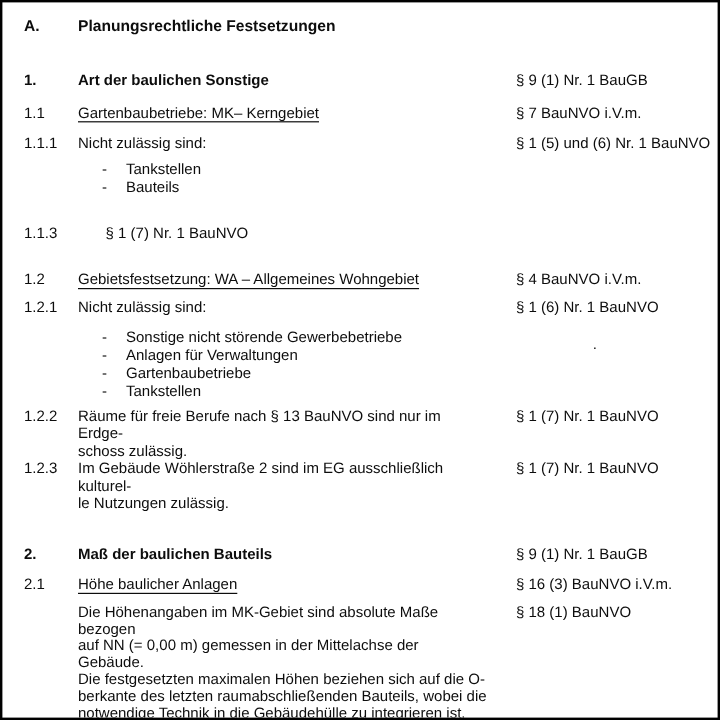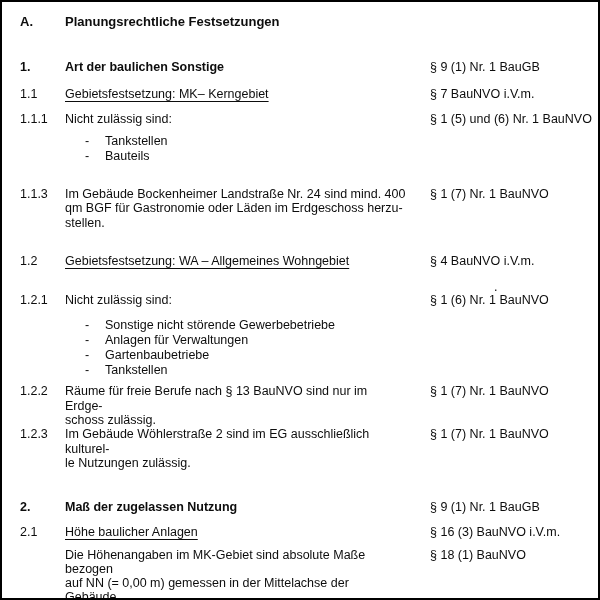--- a/index.html
+++ b/index.html
@@ -41,21 +41,21 @@
   </div>
 
   <div class="row" style="margin-top:31px">
     <div class="c-num b">1.</div>
     <div class="c-main b">Art der baulichen Sonstige</div>
     <div class="c-ref">§ 9 (1) Nr. 1 BauGB</div>
   </div>
 
   <div class="row" style="margin-top:12px">
     <div class="c-num">1.1</div>
-    <div class="c-main"><span class="u">Gebietsfestsetzung: MK– Kerngebiet</span></div>
+    <div class="c-main"><span class="u">Gartenbaubetriebe: MK– Kerngebiet</span></div>
     <div class="c-ref">§ 7 BauNVO i.V.m.</div>
   </div>
 
   <div class="row" style="margin-top:10px">
     <div class="c-num">1.1.1</div>
     <div class="c-main">Nicht zulässig sind:</div>
     <div class="c-ref">§ 1 (5) und (6) Nr. 1 BauNVO</div>
   </div>
 
   <div class="row" style="margin-top:7px">
@@ -67,33 +67,30 @@
       </div>
       <div class="bullet">
         <span class="dash">-</span>
         <span>Bauteils</span>
       </div>
     </div>
   </div>
 
   <div class="row" style="margin-top:23px">
     <div class="c-num">1.1.3</div>
-    <div class="c-main text">Im Gebäude Bockenheimer Landstraße Nr. 24 sind mind. 400
-qm BGF für Gastronomie oder Läden im Erdgeschoss herzu-
-stellen.</div>
     <div class="c-ref">§ 1 (7) Nr. 1 BauNVO</div>
   </div>
 
   <div class="row" style="margin-top:24px">
     <div class="c-num">1.2</div>
     <div class="c-main"><span class="u">Gebietsfestsetzung: WA – Allgemeines Wohngebiet</span></div>
     <div class="c-ref">§ 4 BauNVO i.V.m.</div>
   </div>
 
-  <div class="row" style="margin-top:24px">
+  <div class="row" style="margin-top:8px">
     <div class="c-num">1.2.1</div>
     <div class="c-main">Nicht zulässig sind:</div>
     <div class="c-ref">§ 1 (6) Nr. 1 BauNVO</div>
   </div>
 
   <div class="row" style="margin-top:10px">
     <div class="c-num"></div>
     <div class="c-main">
       <div class="bullet">
         <span class="dash">-</span>
@@ -123,21 +120,21 @@
 
   <div class="row" style="">
     <div class="c-num">1.2.3</div>
     <div class="c-main text">Im Gebäude Wöhlerstraße 2 sind im EG ausschließlich kulturel-
 le Nutzungen zulässig.</div>
     <div class="c-ref">§ 1 (7) Nr. 1 BauNVO</div>
   </div>
 
   <div class="row" style="margin-top:29px">
     <div class="c-num b">2.</div>
-    <div class="c-main b">Maß der zugelassen Nutzung</div>
+    <div class="c-main b">Maß der baulichen Bauteils</div>
     <div class="c-ref">§ 9 (1) Nr. 1 BauGB</div>
   </div>
 
   <div class="row" style="margin-top:10px">
     <div class="c-num">2.1</div>
     <div class="c-main"><span class="u">Höhe baulicher Anlagen</span></div>
     <div class="c-ref">§ 16 (3) BauNVO i.V.m.</div>
   </div>
 
   <div class="row" style="margin-top:8px">

